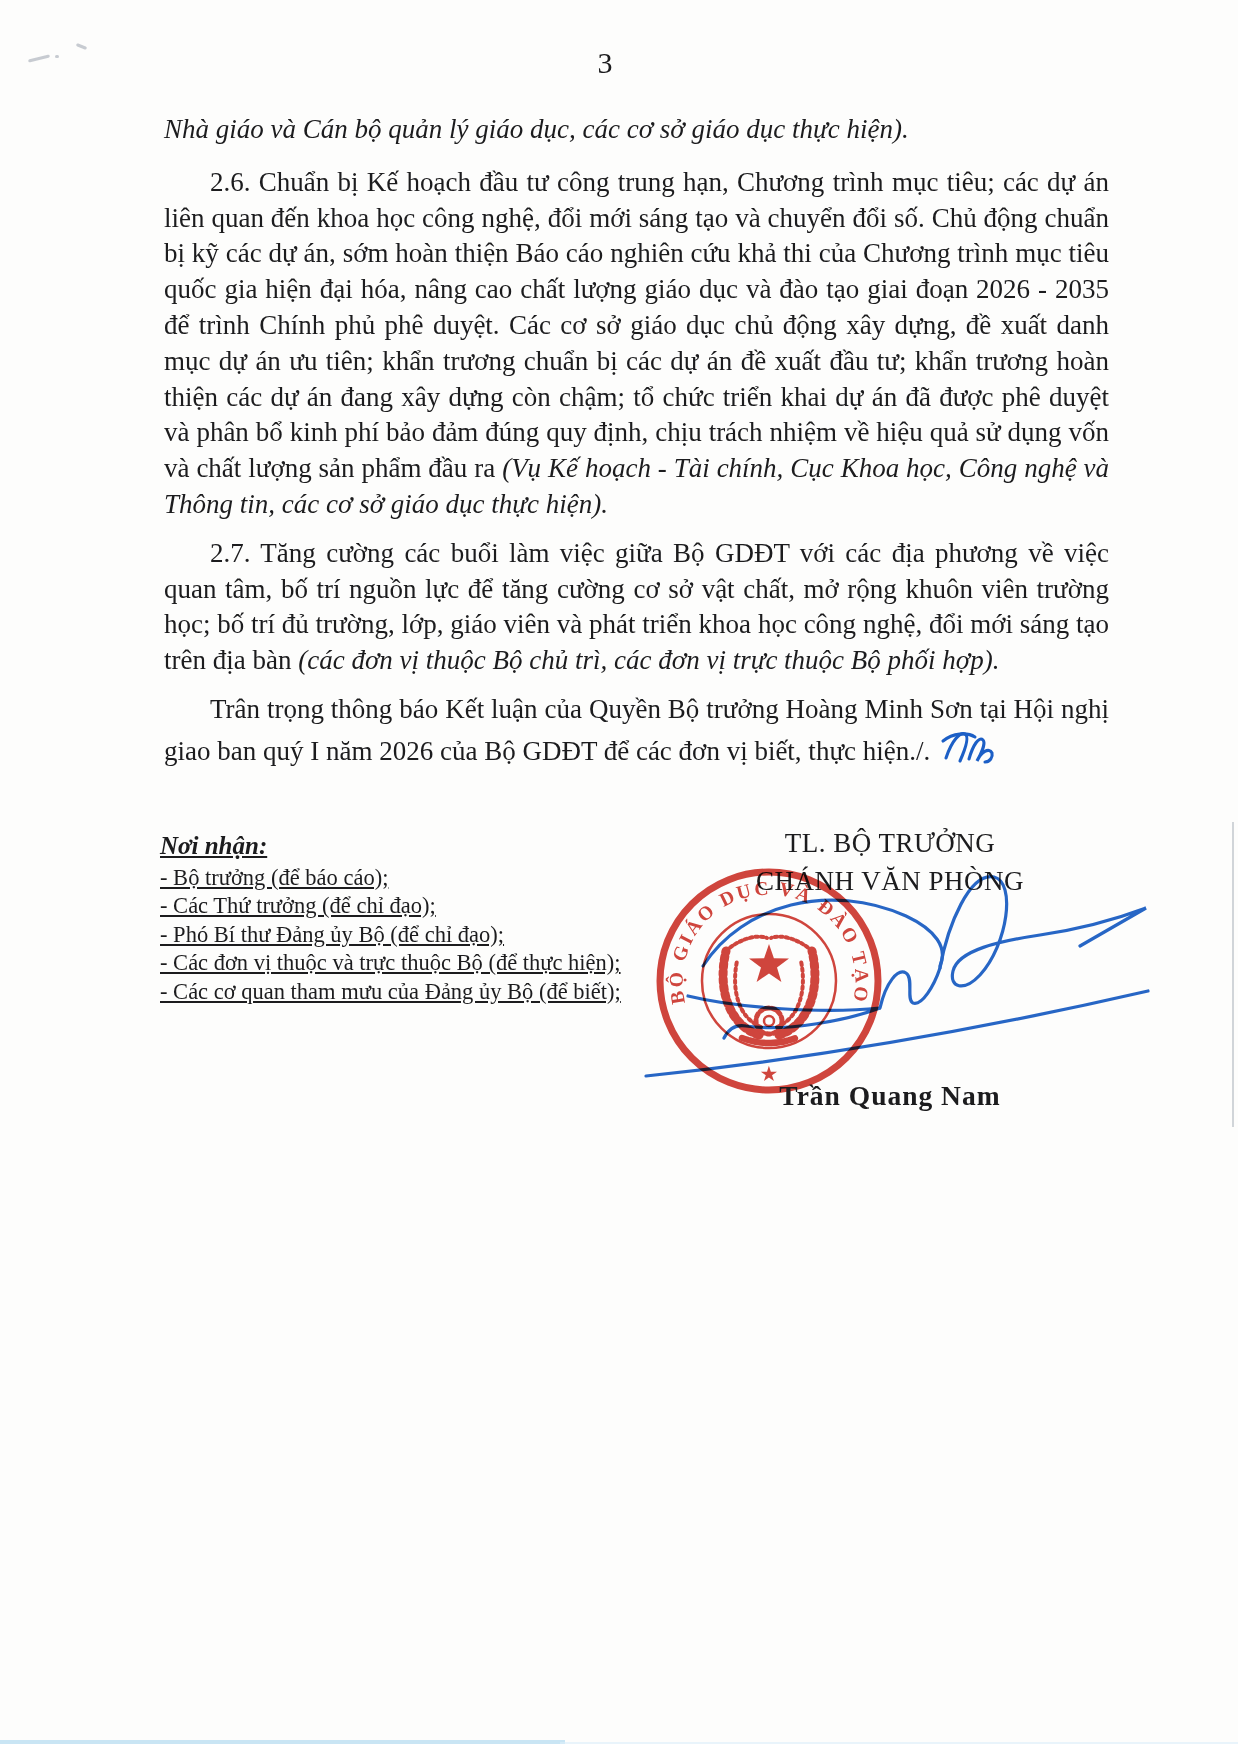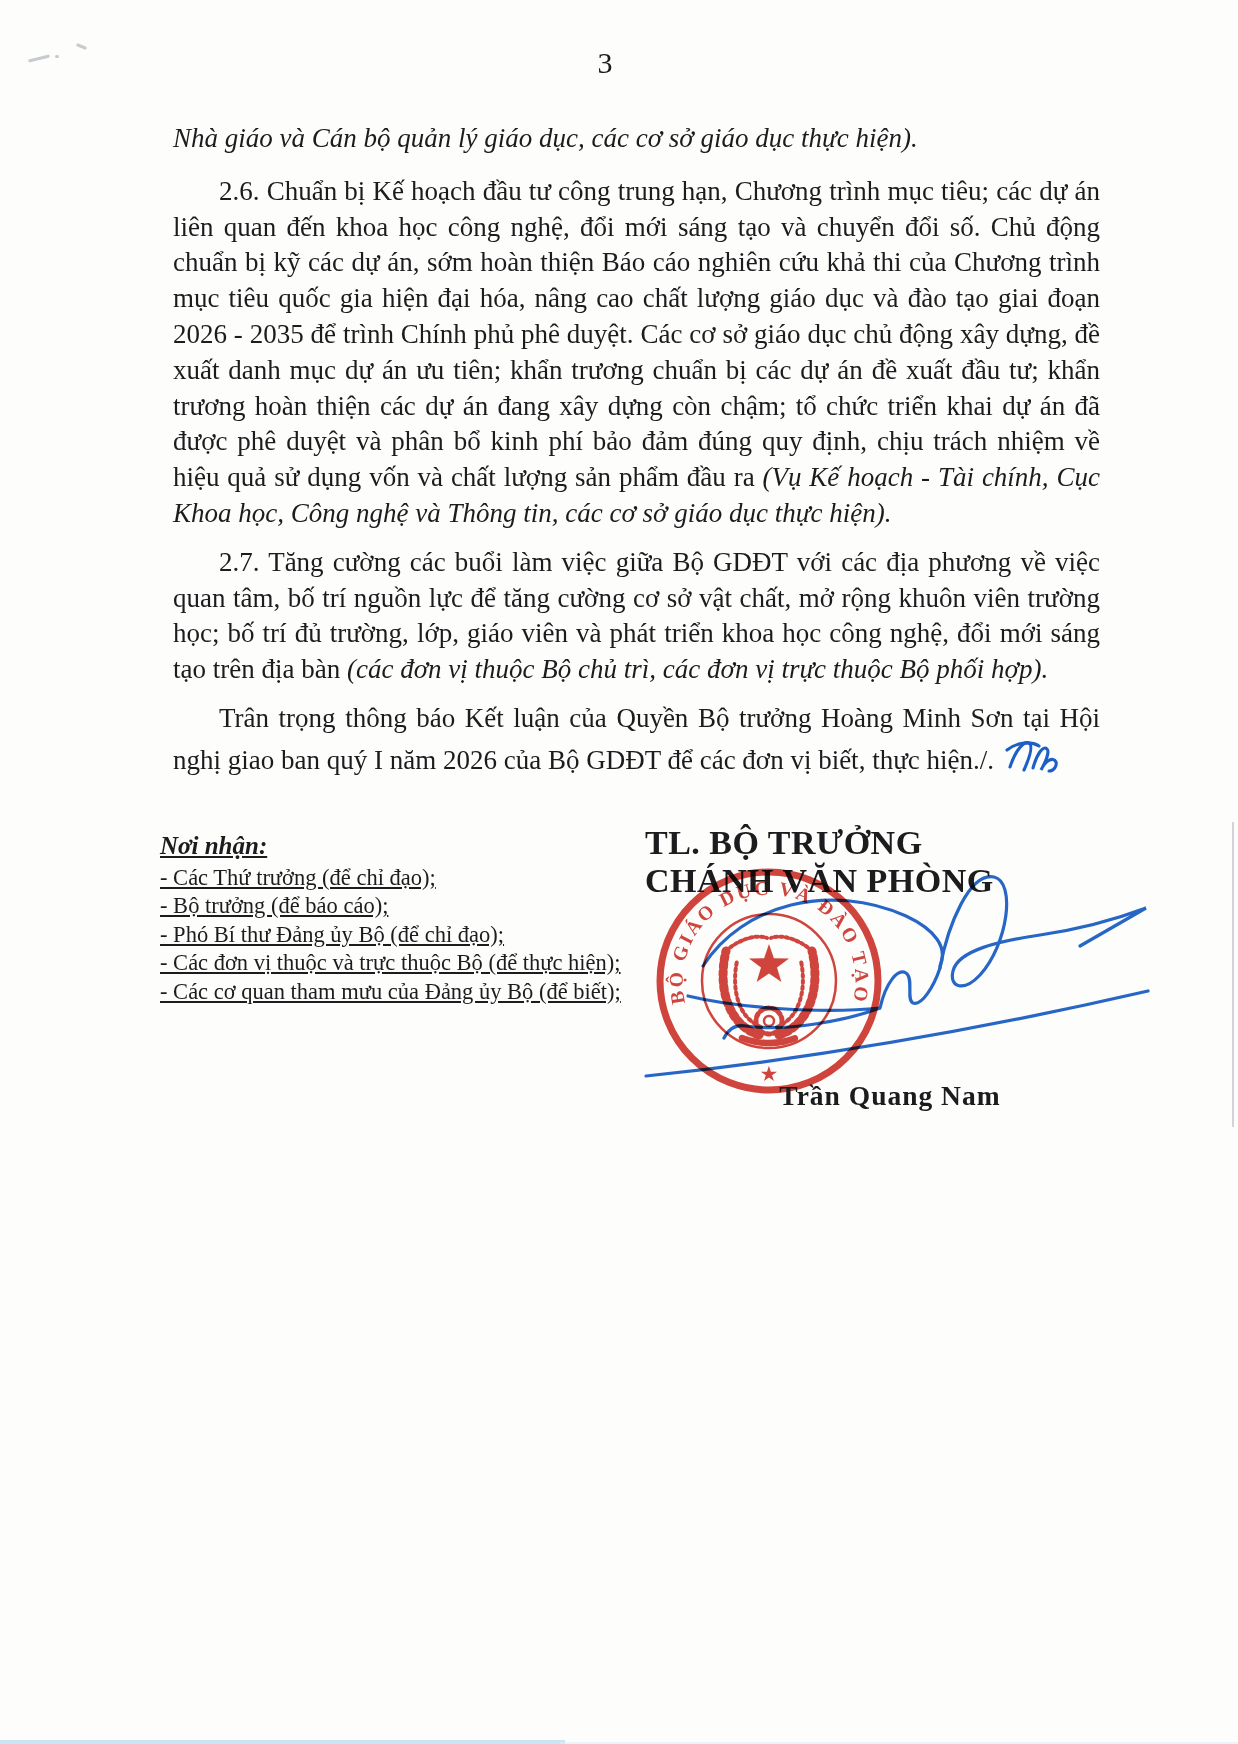--- a/index.html
+++ b/index.html
@@ -13,37 +13,37 @@
     font-family:"Liberation Serif","DejaVu Serif",serif;
   }
   .page-num{
     position:absolute;top:46px;left:160px;width:890px;
     text-align:center;font-size:30px;
   }
   .content{
     position:absolute;left:160px;top:108px;width:953px;
     font-size:27px;line-height:35.8px;text-align:justify;
   }
-  .content p{margin:13px;}
+  .content p{margin:4px;}
   .indent{text-indent:46px;}
   .p26{margin-top:17px !important;}
   .p27{margin-top:13px !important;}
   .closing{margin-top:13px !important;}
   .lbl{font-weight:normal;}
   em{font-style:italic;}
   .recipients{
     position:absolute;left:160px;top:832px;
     font-size:22.5px;line-height:28.6px;text-decoration:underline;
   }
   .recipients .hdr{font-weight:bold;font-style:italic;font-size:25px;margin-bottom:3px;}
   .recipients .item{white-space:nowrap;}
   sub.luu{font-size:15px;vertical-align:-4px;}
   .sig-title{
     position:absolute;left:645px;top:824px;width:490px;
-    font-weight:bold;font-size:34px;line-height:38px;
+    text-align:center;font-weight:normal;font-size:27px;line-height:38px;
     letter-spacing:.5px;
   }
   .signer-name{
     position:absolute;left:645px;top:1080px;width:490px;
     text-align:center;font-weight:bold;font-size:27.5px;letter-spacing:1px;
   }
   .stamp{
     position:absolute;left:652px;top:864px;width:234px;height:234px;
     mix-blend-mode:multiply;opacity:.93;
   }
@@ -83,22 +83,22 @@
       <g fill="none" stroke="#1c5fc6" stroke-width="3.1" stroke-linecap="round">
         <path d="M 6 30 C 12 12, 20 4, 25 6 C 30 9, 24 24, 20 33"></path>
         <path d="M 3 13 C 13 5, 27 4, 35 9"></path>
         <path d="M 29 31 C 33 17, 39 8, 43 12 C 46 15, 41 26, 37 33 C 41 24, 49 19, 52 25 C 53 29, 50 34, 45 34"></path>
       </g>
     </svg></p>
   </div>
 
   <div class="recipients">
     <div class="hdr">Nơi nhận:</div>
+    <div class="item">- Bộ trưởng (để báo cáo);</div>
     <div class="item">- Các Thứ trưởng (để chỉ đạo);</div>
-    <div class="item">- Bộ trưởng (để báo cáo);</div>
     <div class="item">- Phó Bí thư Đảng ủy Bộ (để chỉ đạo);</div>
     <div class="item">- Các đơn vị thuộc và trực thuộc Bộ (để thực hiện);</div>
     <div class="item">- Các cơ quan tham mưu của Đảng ủy Bộ (để biết);</div>
   </div>
 
   <div class="sig-title">
     <div>TL.  BỘ TRƯỞNG</div>
     <div>CHÁNH VĂN PHÒNG</div>
   </div>
 

